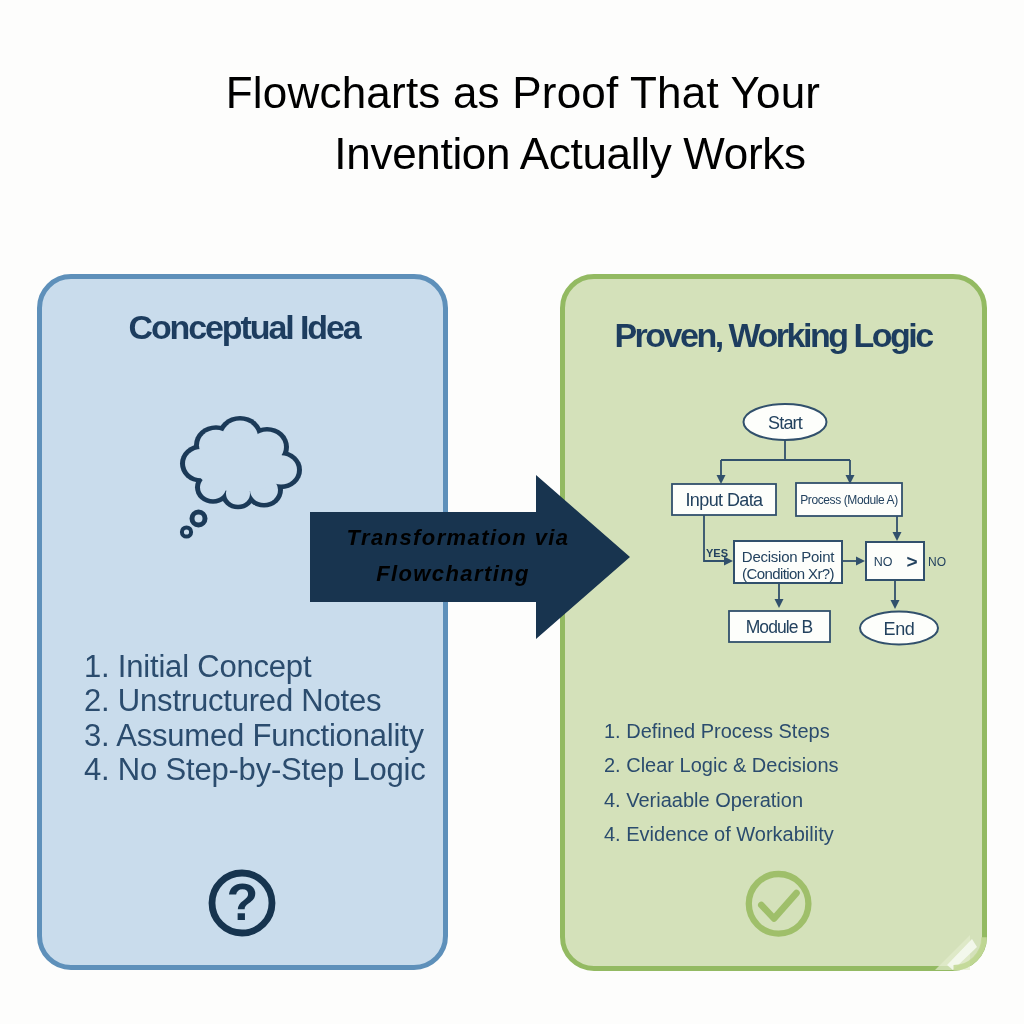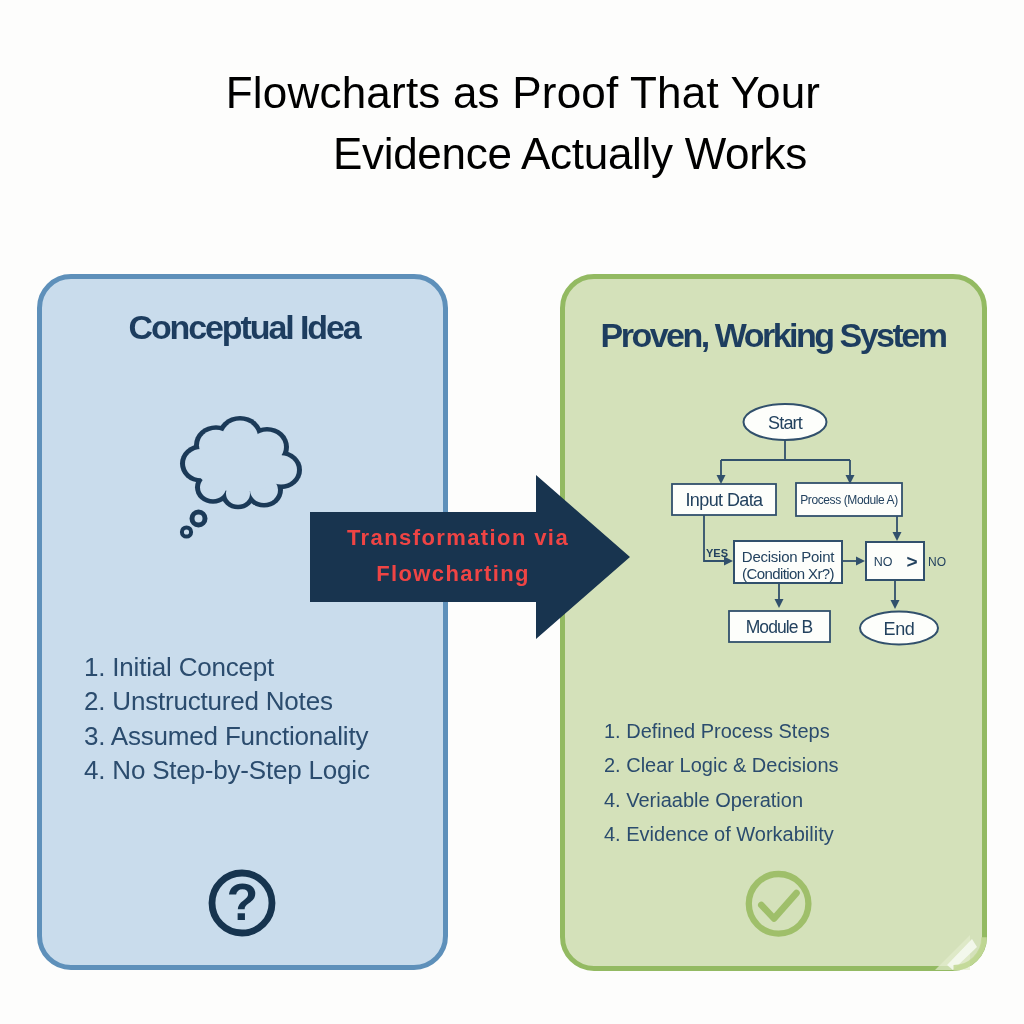--- a/index.html
+++ b/index.html
@@ -7,35 +7,35 @@
        background:#fdfdfc;font-family:"Liberation Sans",sans-serif;}
   .abs{position:absolute;}
   .title{color:#000000;font-weight:normal;font-size:44px;letter-spacing:-1.1px;white-space:nowrap;}
   .panel{position:absolute;box-sizing:border-box;}
   .p-blue{left:37px;top:274px;width:411px;height:696px;background:#c9dcec;
           border:5px solid #5e90ba;border-radius:34px;}
   .p-green{left:560px;top:274px;width:427px;height:697px;background:#d4e1ba;
            border:5px solid #93ba62;border-radius:34px;}
   .phead{position:absolute;color:#1d3d5f;font-weight:bold;font-size:34px;
          white-space:nowrap;transform:translateX(-50%);}
-  .plist{position:absolute;color:#2b4c6e;font-size:26px;line-height:34.4px;white-space:nowrap;}
-  .arrowtxt{position:absolute;color:#ef4444;font-weight:bold;font-size:22px;letter-spacing:1.4px;
-            white-space:nowrap;transform:translateX(-50%);}
+  .plist{position:absolute;color:#2b4c6e;font-size:31px;line-height:34.4px;white-space:nowrap;}
+  .arrowtxt{position:absolute;color:#000000;font-weight:bold;font-size:22px;letter-spacing:1.4px;
+            white-space:nowrap;transform:translateX(-50%);font-style:italic;}
 </style>
 </head>
 <body>
 
   <div class="abs title" style="left:523px;top:68px;transform:translateX(-50%);letter-spacing:0.2px;">Flowcharts as Proof That Your</div>
-  <div class="abs title" style="left:570px;top:129px;transform:translateX(-50%);letter-spacing:-0.3px;">Evidence Actually Works</div>
+  <div class="abs title" style="left:570px;top:129px;transform:translateX(-50%);letter-spacing:-0.3px;">Invention Actually Works</div>
 
   <div class="panel p-blue"></div>
   <div class="panel p-green"></div>
 
   <div class="phead" style="left:244px;top:308px;letter-spacing:-2.1px;">Conceptual Idea</div>
-  <div class="phead" style="left:773px;top:316px;letter-spacing:-2.5px;">Proven, Working System</div>
+  <div class="phead" style="left:773px;top:316px;letter-spacing:-2.5px;">Proven, Working Logic</div>
 
   <div class="plist" style="left:84px;top:650px;letter-spacing:-0.2px;">
     1. Initial Concept<br>
     2. Unstructured Notes<br>
     3. Assumed Functionality<br>
     4. No Step-by-Step Logic
   </div>
 
   <div class="plist" style="left:604px;top:714px;font-size:20px;">
     1. Defined Process Steps<br>

